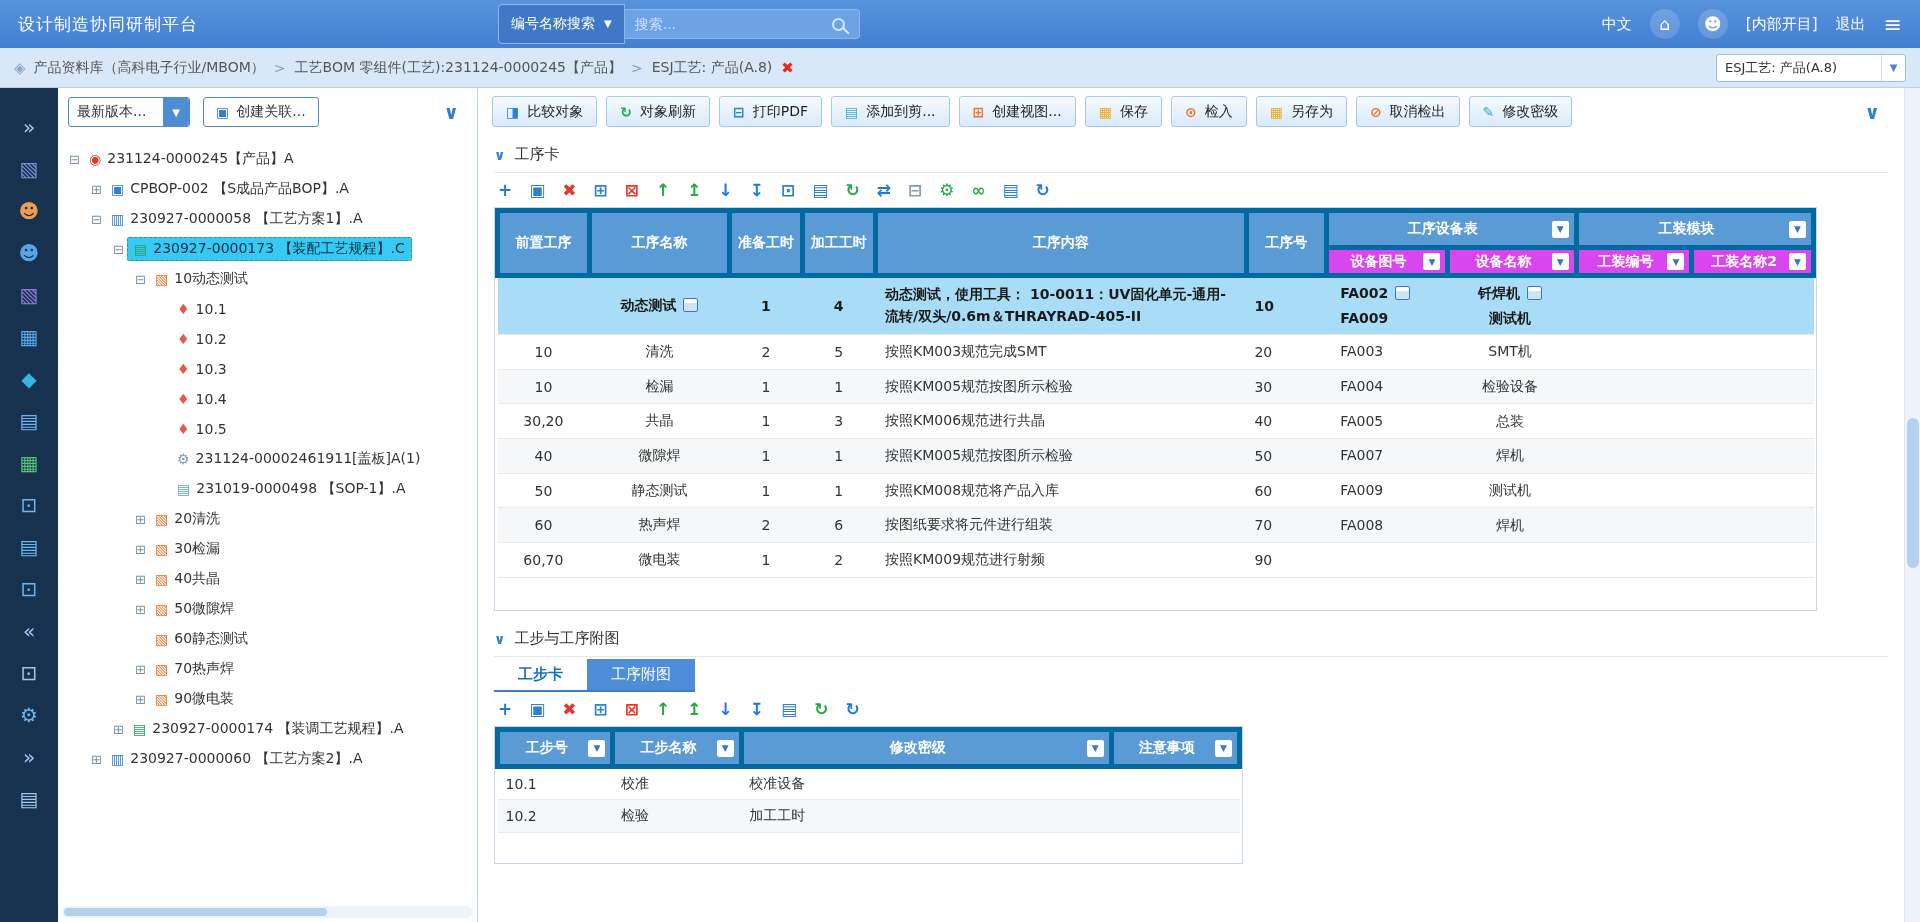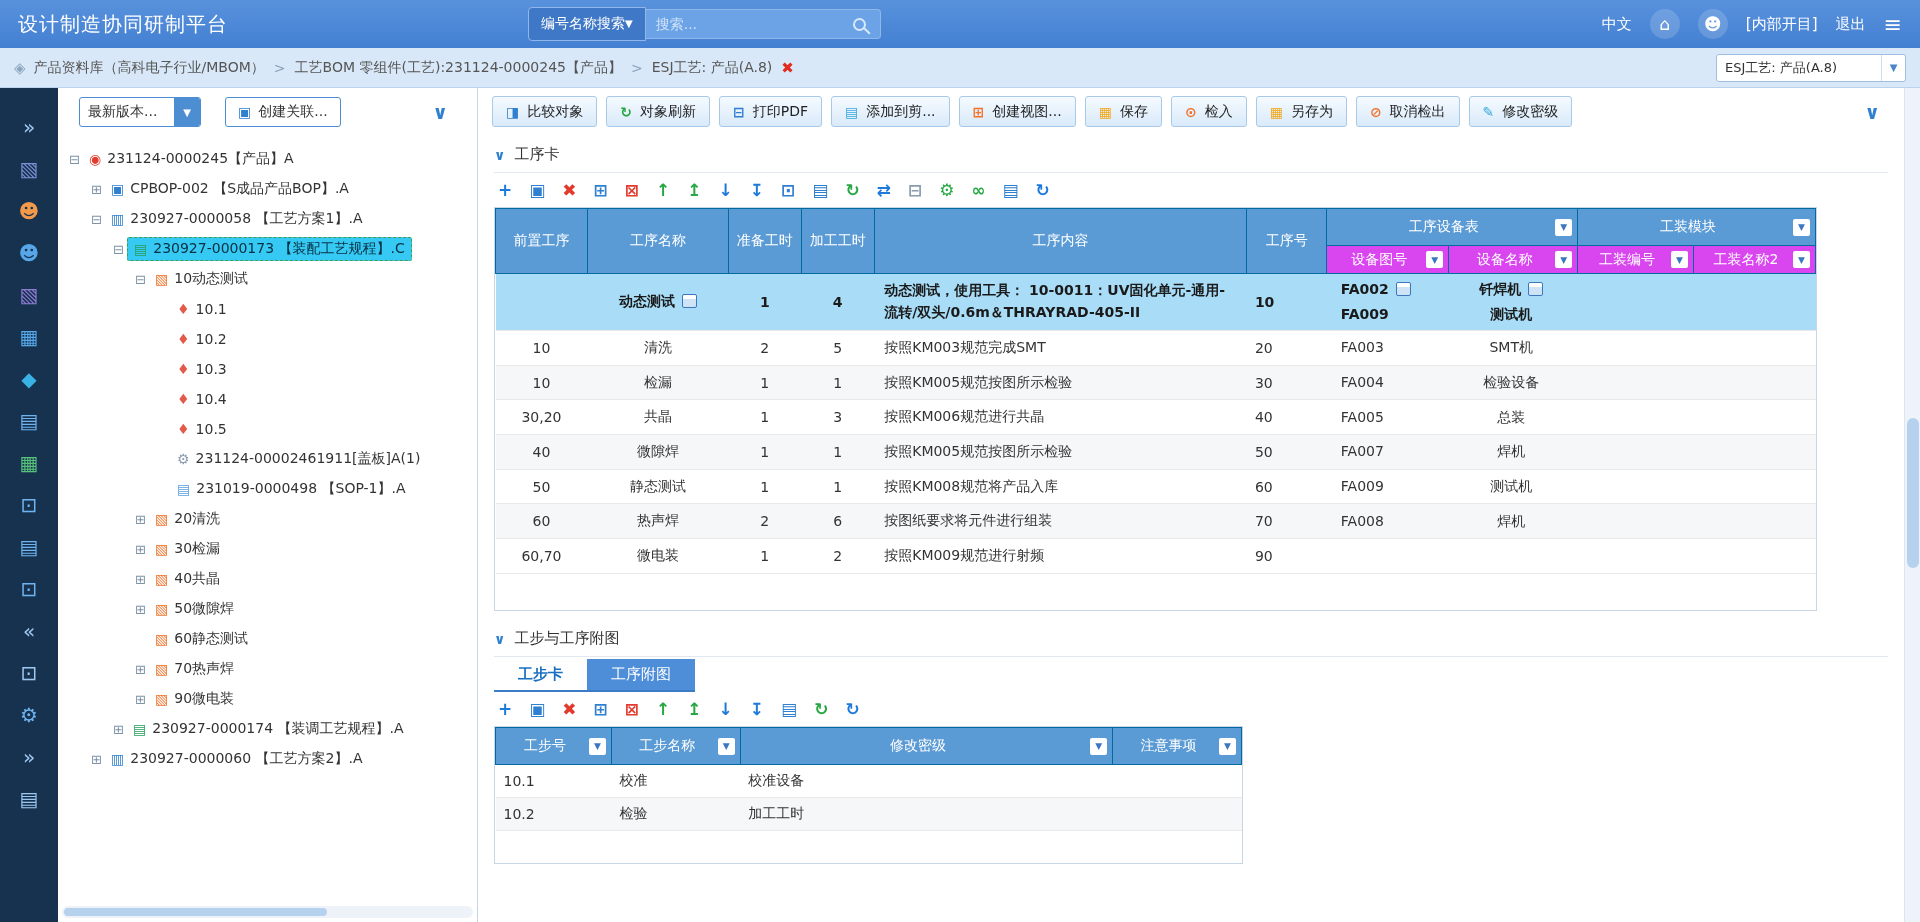--- a/index.html
+++ b/index.html
@@ -2,23 +2,23 @@
 <html><head>
 <meta charset="utf-8">
 <style>
 *{box-sizing:border-box;margin:0;padding:0}
 html,body{width:1920px;height:922px;overflow:hidden}
 body{font-family:"DejaVu Sans","Liberation Sans",sans-serif;font-size:14px;color:#333;background:#fff}
 .app{width:1920px;height:922px;display:flex;flex-direction:column;overflow:hidden;background:#fff}
 
 
 .hdr{flex:0 0 48px;height:48px;background:linear-gradient(180deg,#5892dd,#4480d2);display:flex;align-items:center;padding:0 18px;color:#fff}
-.hdr-title{font-size:20px;letter-spacing:1px;white-space:nowrap}
+.hdr-title{font-size:17px;letter-spacing:1px;white-space:nowrap}
 .hdr-search{display:flex;align-items:center;margin-left:300px}
-.search-cat{background:#3f78c6;border:1px solid #8fb7ea;border-radius:4px 0 0 4px;height:34px;display:flex;align-items:center;padding:0 12px;font-size:14px;cursor:pointer;white-space:nowrap}
+.search-cat{background:#3f78c6;border:1px solid #8fb7ea;border-radius:4px 0 0 4px;height:40px;display:flex;align-items:center;gap:9px;padding:0 12px;font-size:14px;cursor:pointer;white-space:nowrap}
 .caret{font-size:10px;line-height:1}
 .search-box{width:235px;height:30px;background:#6ba3e6;border:1px solid #8fb7ea;border-left:none;border-radius:0 4px 4px 0;display:flex;align-items:center;padding:9px 10px}
 .search-box input{flex:1;background:transparent;border:none;outline:none;color:#fff;font:inherit;min-width:0}
 .search-box input::placeholder{color:#cfe2f8}
 .mag{width:13px;height:13px;border:2px solid #d8e9fb;border-radius:50%;position:relative;flex:none;margin-right:4px}
 .mag::after{content:"";position:absolute;width:8px;height:2px;background:#d8e9fb;transform:rotate(45deg);right:-7px;bottom:-3px}
 .hdr-right{margin-left:auto;display:flex;align-items:center;gap:18px;font-size:15px;white-space:nowrap}
 .hdr-icon{width:30px;height:30px;border-radius:50%;background:rgba(255,255,255,.16);display:flex;align-items:center;justify-content:center;font-size:17px;cursor:pointer}
 .menu-glyph{font-size:22px;cursor:pointer}
 
@@ -32,21 +32,21 @@
 .ctx-select .val{flex:1;overflow:hidden;white-space:nowrap}
 .caret-box{width:24px;height:26px;border-left:1px solid #cdddf0;display:flex;align-items:center;justify-content:center;color:#4d86c8;font-size:10px;flex:none}
 
 
 .bodyrow{flex:1;display:flex;min-height:0}
 .sidenav{width:58px;background:#16324f;display:flex;flex-direction:column;align-items:center;padding-top:18px;flex:none}
 .sb-icon{height:42px;width:100%;display:flex;align-items:center;justify-content:center;font-size:20px;cursor:pointer}
 
 
 .treepanel{width:420px;border-right:1px solid #c3d7ec;display:flex;flex-direction:column;background:#fff;flex:none}
-.ptools{display:flex;align-items:center;gap:24px;padding:9px 21px 7px}
+.ptools{display:flex;align-items:center;gap:13px;padding:9px 10px 7px}
 .ver-select{width:122px;height:30px;border:1px solid #4d8ed2;border-radius:3px;display:flex;align-items:center;font-size:14px;overflow:hidden;cursor:pointer}
 .ver-select .lbl{padding:0 8px;flex:1;white-space:nowrap}
 .vcaret{width:26px;height:30px;background:#4d8ed2;color:#fff;display:flex;align-items:center;justify-content:center;font-size:10px;flex:none}
 .create-btn{height:30px;border:1px solid #4d8ed2;border-radius:3px;background:#fff;display:flex;align-items:center;gap:7px;padding:0 12px;font-size:14px;cursor:pointer;white-space:nowrap}
 .bicon{font-size:14px;line-height:1}
 .pchevron{margin-left:auto;color:#2f80d0;font-size:19px;font-weight:bold;line-height:1;padding-right:8px;cursor:pointer}
 .ptabs{display:flex}
 .ptab{padding:8px 22px;font-size:15px;color:#fff;background:#8ab6e4;cursor:pointer;white-space:nowrap}
 .ptab.active{background:#3c85cd}
 .tree{flex:1;overflow:hidden;padding:10px 0 4px}
@@ -70,21 +70,21 @@
 .sect-head{display:flex;align-items:center;gap:9px;height:36px;border-bottom:1px solid #e3e8ef;font-size:15px;color:#333;cursor:pointer}
 .sect-chevron{color:#2f80d0;font-size:14px;font-weight:bold}
 .iconrow{display:flex;align-items:center;gap:17px;padding:9px 4px 8px}
 .ticon{font-size:17px;line-height:1;cursor:pointer;font-weight:bold}
 
 
 .twrap{border:1px solid #c9d6e6;overflow:hidden;background:#fff}
 .w1{width:1323px;height:404px}
 .w2{width:749px;height:138px}
 table.grid{border-collapse:collapse;table-layout:fixed;background:#fff}
-.grid th{font-weight:normal;color:#fff;font-size:14px;border:1px solid #0369a1;padding:0 5px}
+.grid th{font-weight:bold;color:#fff;font-size:14px;border:5px solid #0369a1;padding:0 5px}
 .grid tr.h1 th{background:#5b9bd5;height:37px}
 .grid tr.h2 th{background:#d946ef;height:28px}
 .th-flex{display:flex;align-items:center}
 .th-lbl{flex:1;text-align:center}
 .flt{display:inline-flex;align-items:center;justify-content:center;width:17px;height:17px;background:#fff;border-radius:2px;color:#3b77c0;font-size:9px;flex:none;cursor:pointer}
 .grid td{border-bottom:1px solid #e9e9e9;padding:3px 8px;font-size:14px;height:33px;vertical-align:middle;overflow:hidden}
 .grid tbody tr:nth-child(odd):not(.selected){background:#f5f7f9}
 .grid.t2 tbody tr:nth-child(odd):not(.selected){background:#fff}
 .grid.t2 tbody tr:nth-child(even){background:#f5f7f9}
 .grid tr.selected{background:#a9ddf7}

